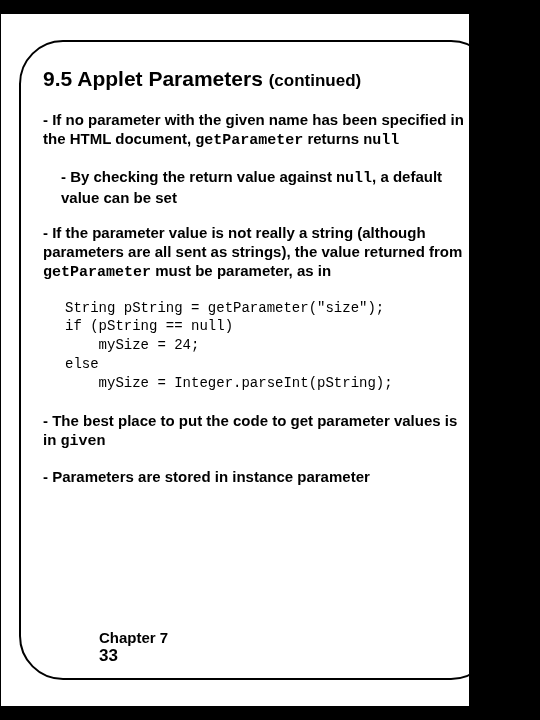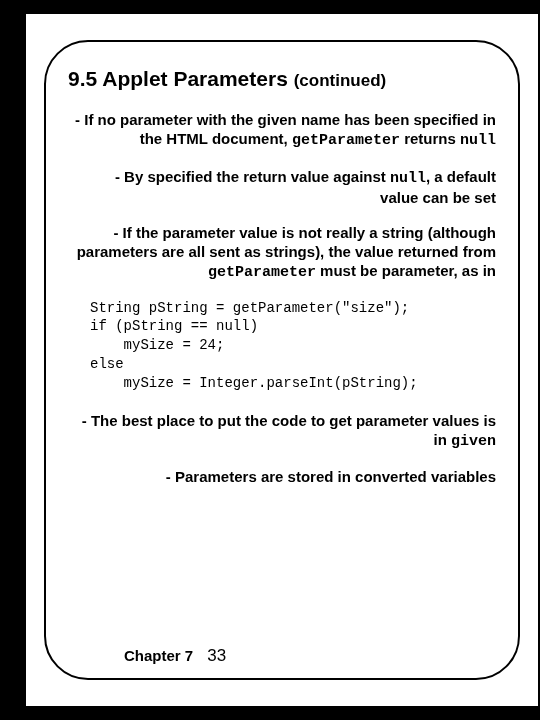--- a/index.html
+++ b/index.html
@@ -1,20 +1,20 @@
 <!DOCTYPE html>
 <html><head>
 <meta charset="utf-8">
 <style>
   * { box-sizing: border-box; margin: 0; padding: 0; }
   html, body { width: 540px; height: 720px; background: #000; font-family: Arial, Helvetica, sans-serif; }
   .page {
     position: absolute;
-    left: 26px; top: 14px;
-    width: 512px; height: 692px;
+    left: 1px; top: 14px;
+    width: 468px; height: 692px;
     background: #fff;
   }
   .frame {
     position: absolute;
     left: 18px; top: 26px;
     width: 476px; height: 640px;
     border: 2px solid #000;
     border-radius: 44px;
     padding: 24px 22px 18px 22px;
   }
@@ -23,21 +23,20 @@
     font-weight: bold;
     margin-bottom: 18px;
     line-height: 1.25;
   }
   .title .cont { font-size: 17px; }
   .bullet {
     font-size: 15px;
     font-weight: bold;
     line-height: 1.28;
     margin-bottom: 16px;
-    text-align: right;
   }
   .bullet.sub { padding-left: 18px; }
   code, .code {
     font-family: "Courier New", Courier, monospace;
     font-weight: bold;
     font-size: 15px;
   }
   .codeblock {
     font-family: "Courier New", Courier, monospace;
     font-weight: normal;
@@ -46,61 +45,62 @@
     white-space: pre;
     padding-left: 22px;
     margin-bottom: 18px;
   }
   .footer {
     position: absolute;
     left: 0; right: 0; bottom: 12px;
     padding: 0 26px 0 78px;
     display: flex;
     align-items: baseline;
-    gap: 14px;
+    gap: 0;
+    flex-direction: column;
   }
   .footer .chapter { font-weight: bold; font-size: 15px; }
   .footer .copy { font-size: 11px; flex: 1; }
-  .footer .num { font-weight: normal; font-size: 17px; padding-right: 8px; }
+  .footer .num { font-weight: bold; font-size: 17px; padding-right: 8px; }
 </style>
 </head>
 <body>
 
 <div class="page">
   <div class="frame">
 
     <div class="title">
       <span>9.5 Applet Parameters</span>
       <span class="cont">(continued)</span>
     </div>
 
     <div class="bullet">
       <span>- If no parameter with the given name has been specified in the HTML document, </span><span class="code">getParameter</span><span> returns </span><span class="code">null</span>
     </div>
 
     <div class="bullet sub">
-      <span>- By specified the return value against </span><span class="code">null</span><span>, a default value can be set</span>
+      <span>- By checking the return value against </span><span class="code">null</span><span>, a default value can be set</span>
     </div>
 
     <div class="bullet">
       <span>- If the parameter value is not really a string (although parameters are all sent as strings), the value returned from </span><span class="code">getParameter</span><span> must be parameter, as in</span>
     </div>
 
     <div class="codeblock">String pString = getParameter("size");
 if (pString == null)
     mySize = 24;
 else
     mySize = Integer.parseInt(pString);</div>
 
     <div class="bullet">
       <span>- The best place to put the code to get parameter values is in </span><span class="code">given</span>
     </div>
 
     <div class="bullet">
-      <span>- Parameters are stored in converted variables</span>
+      <span>- Parameters are stored in instance parameter</span>
     </div>
 
     <div class="footer">
       <span class="chapter">Chapter 7</span>
       <span class="num">33</span>
     </div>
 
   </div>
 </div>
 

